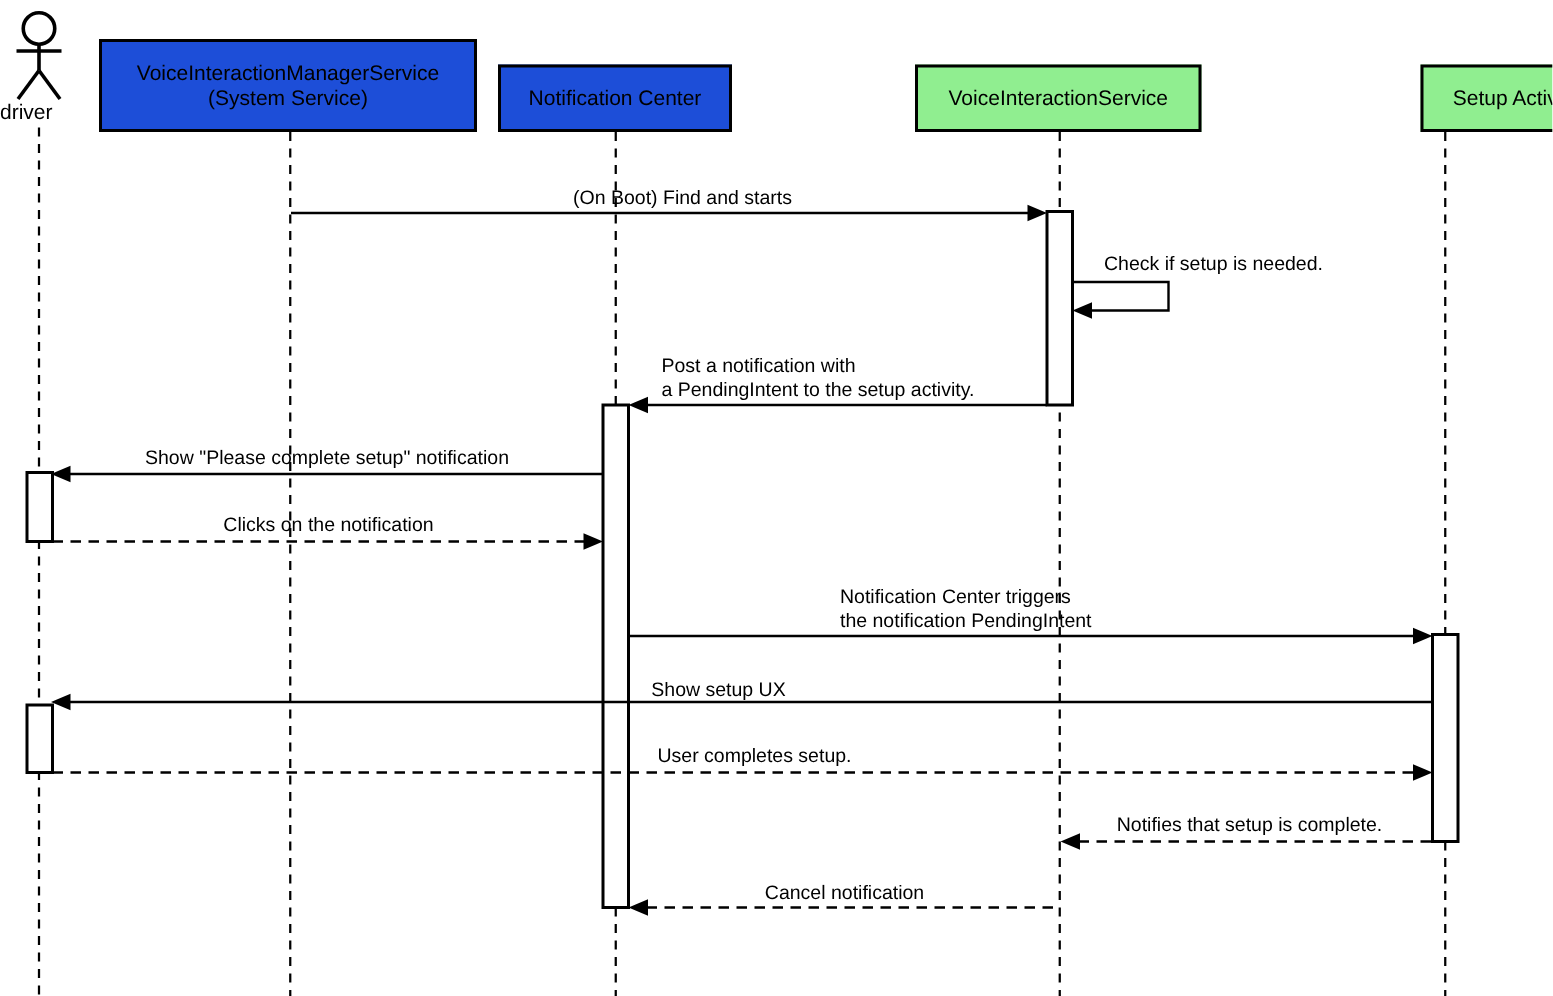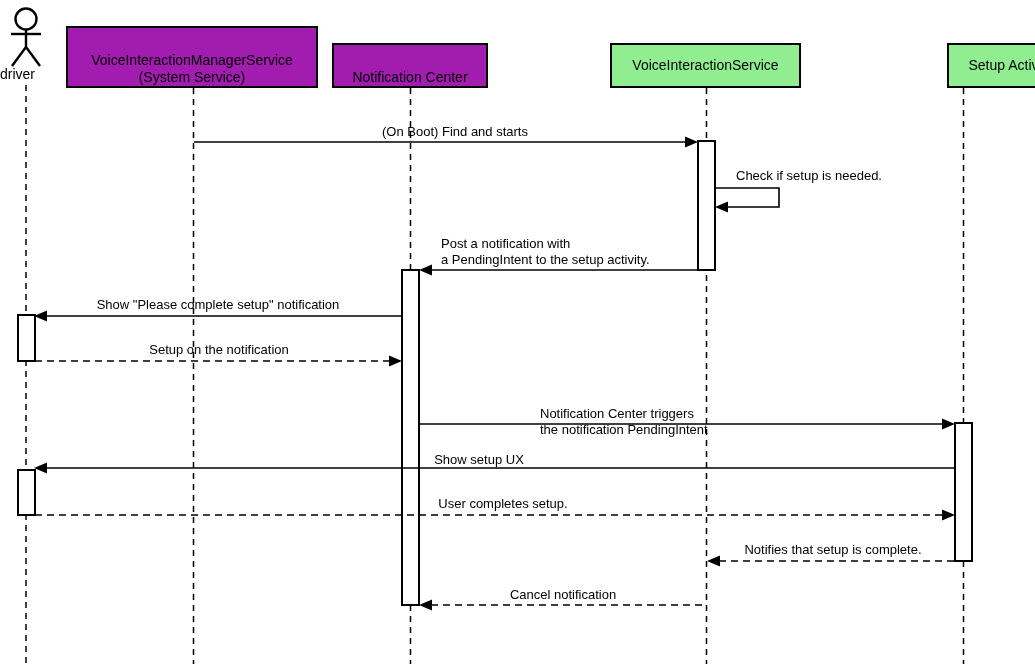--- a/index.html
+++ b/index.html
@@ -5,21 +5,21 @@
   * { margin:0; padding:0; box-sizing:border-box; }
   html,body { background:#ffffff; }
   body { font-family:"Liberation Sans", sans-serif; color:#000; }
   .stage { position:relative; width:1035px; height:664px; background:#ffffff; overflow:hidden; }
   .layer { position:absolute; left:0; top:0; }
   .pbox {
     position:absolute; border:2.5px solid #000000;
     display:flex; align-items:center; justify-content:center;
     text-align:center; font-size:14px; line-height:17px; white-space:pre-line;
   }
-  .pbox.cyan  { background:#a21caf;align-items:flex-end; }
+  .pbox.cyan  { background:#1d4ed8; }
   .pbox.green { background:#90ee90; }
   .mlabel { position:absolute; font-size:13px; line-height:16px; white-space:pre-line; }
   .mlabel.center { transform:translateX(-50%); text-align:center; white-space:nowrap; }
   .actor-label { position:absolute; left:0; top:66px; width:54px; text-align:left; font-size:14px; }
 </style>
 </head>
 <body>
 
 <div class="stage">
 
@@ -90,21 +90,21 @@
   </div>
   <div class="pbox green" style="left:903px; top:43px; width:127px; height:45px;margin-left:44px;">
     <span>Setup Activity</span>
   </div>
 
   <div class="mlabel center" style="left:437px; top:124px;margin-left:18px;">(On Boot) Find and starts</div>
   <div class="mlabel" style="left:736px; top:168px;">Check if setup is needed.</div>
   <div class="mlabel" style="left:441px; top:236px;">Post a notification with
 a PendingIntent to the setup activity.</div>
   <div class="mlabel center" style="left:218px; top:297px;">Show "Please complete setup" notification</div>
-  <div class="mlabel center" style="left:219px; top:342px;">Setup on the notification</div>
-  <div class="mlabel" style="left:540px; top:390px;margin-top:16px;">Notification Center triggers
+  <div class="mlabel center" style="left:219px; top:342px;">Clicks on the notification</div>
+  <div class="mlabel" style="left:560px; top:390px;">Notification Center triggers
 the notification PendingIntent</div>
   <div class="mlabel center" style="left:479px; top:452px;">Show setup UX</div>
   <div class="mlabel center" style="left:491px; top:496px;margin-left:12px;">User completes setup.</div>
   <div class="mlabel center" style="left:833px; top:542px;">Notifies that setup is complete.</div>
   <div class="mlabel center" style="left:563px; top:587px;">Cancel notification</div>
 
 </div>
 
 </body></html>

